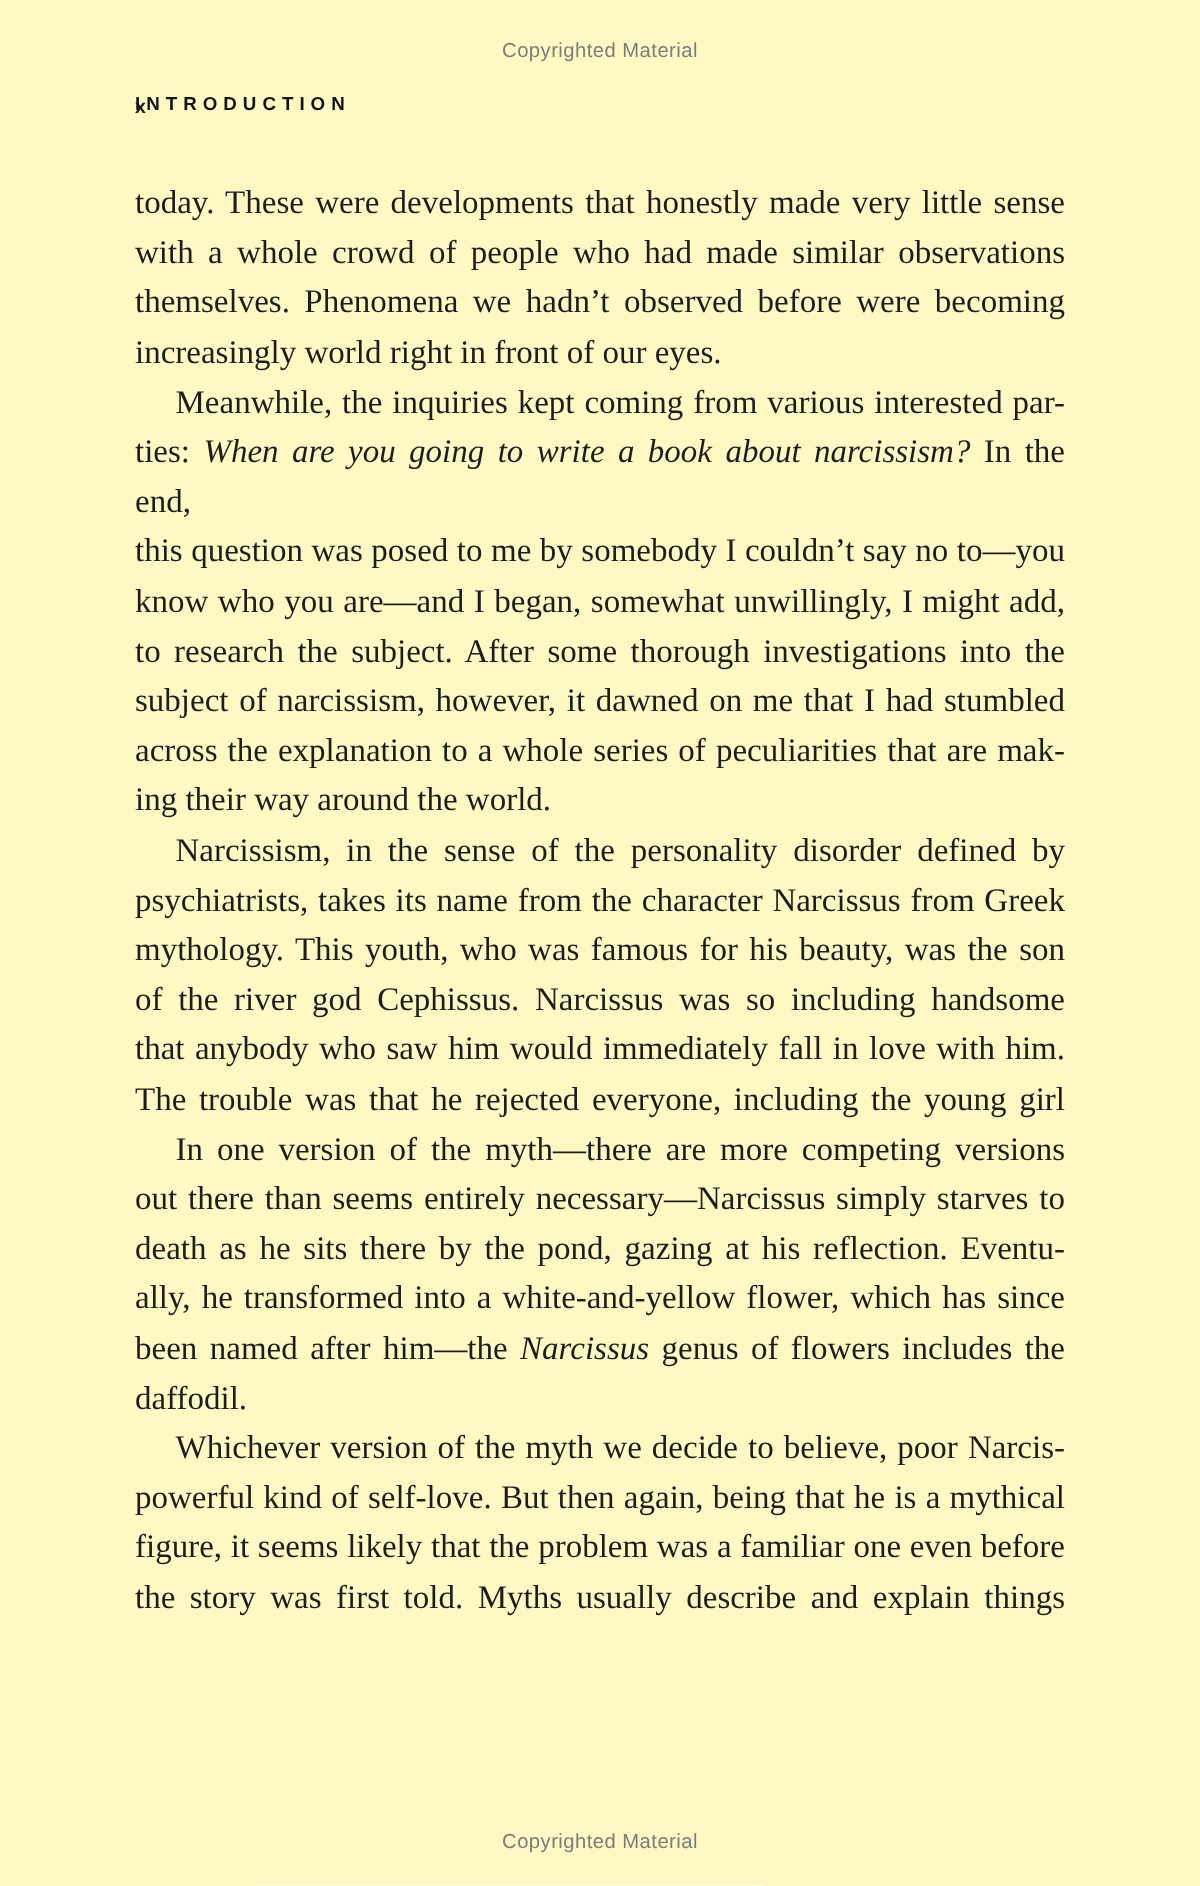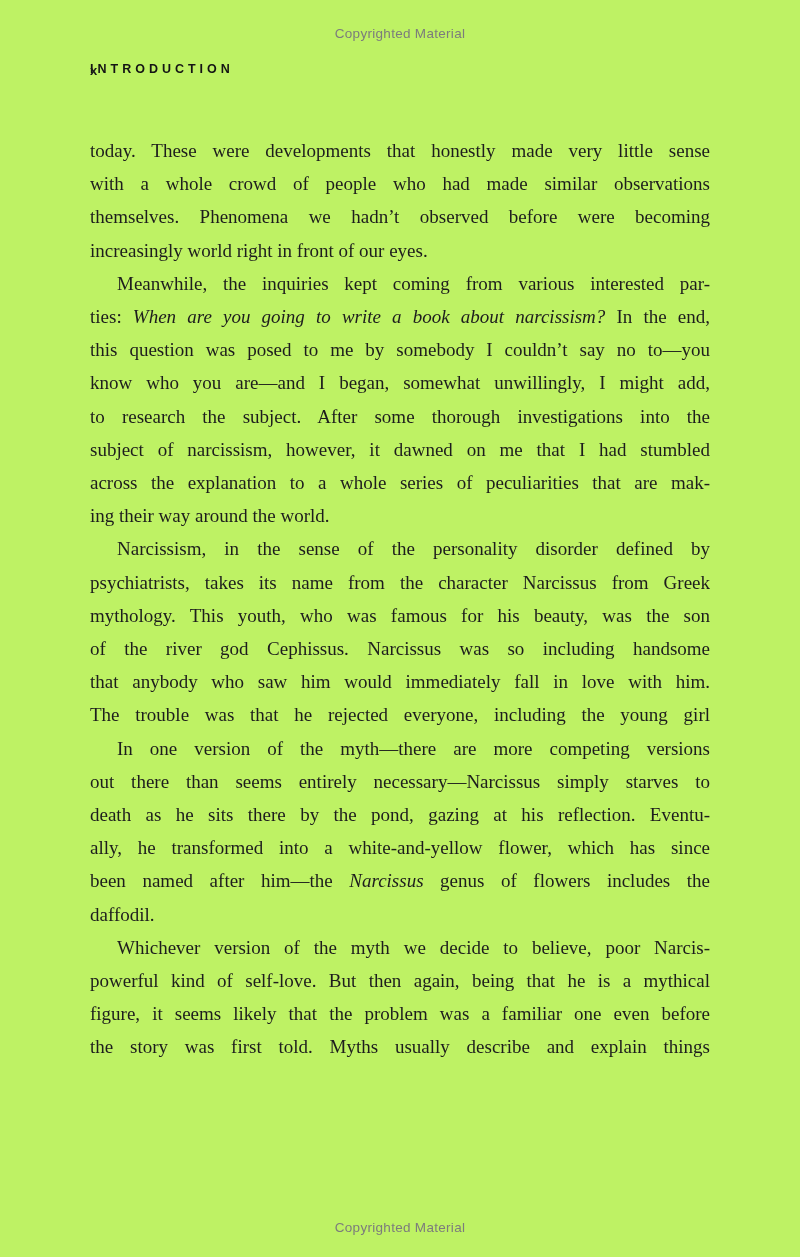--- a/index.html
+++ b/index.html
@@ -4,21 +4,21 @@
 <style>
   html, body {
     margin: 0;
     padding: 0;
     background: #ffffff;
   }
   .page {
     position: relative;
     width: 800px;
     height: 1257px;
-    background: #bef264;
+    background: #fef9c3;
     font-family: "Liberation Serif", serif;
     box-sizing: border-box;
     padding-top: 26px;
     overflow: hidden;
   }
   .notice {
     font-family: "Liberation Sans", sans-serif;
     font-size: 13.5px;
     color: #7c7c7c;
     text-align: center;
@@ -48,22 +48,22 @@
   .header-title {
     text-align: left;
     font-family: "Liberation Sans", sans-serif;
     font-weight: bold;
     font-size: 12.5px;
     letter-spacing: 4px;
     color: #141414;
   }
   .body-text {
     width: 620px;
-    margin: 54px auto 0;
-    font-size: 19px;
+    margin: 38px auto 0;
+    font-size: 22px;
     line-height: 33.2px;
     color: #1d1d1d;
   }
   .para {
     margin: 0;
   }
   .line {
     text-align: justify;
     text-align-last: justify;
     white-space: normal;

